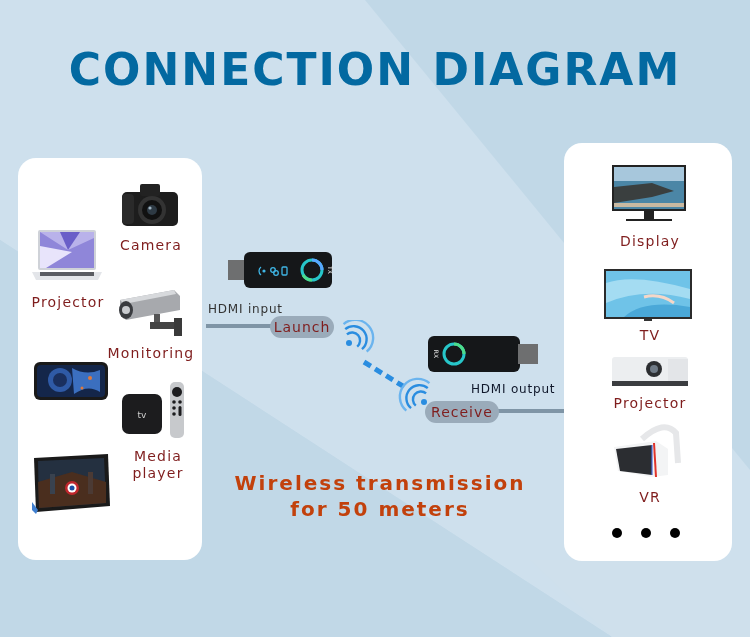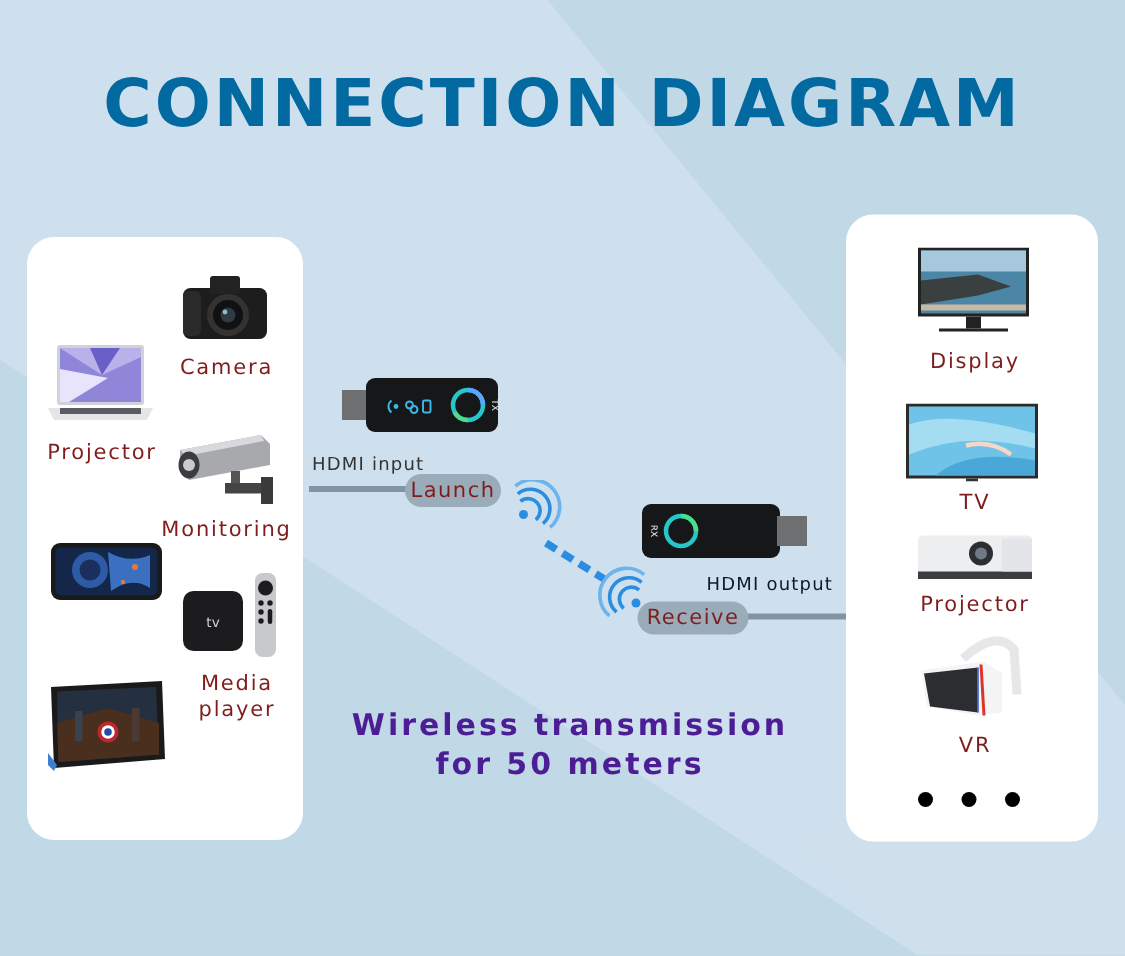--- a/index.html
+++ b/index.html
@@ -27,21 +27,21 @@
     text-align: center; line-height: 17px; font-family: "DejaVu Sans", sans-serif;
   }
   .cable { position: absolute; height: 4px; background: #7f95a6; }
   .pill {
     position: absolute; height: 22px; border-radius: 11px; background: #9aabba;
     color: #7f1d1d; font-size: 14px; letter-spacing: 1px; text-align: center; line-height: 22px;
   }
   .caption-hdmi { position: absolute; font-size: 12px; letter-spacing: 0.8px; }
   .big-caption {
     position: absolute; left: 210px; top: 470px; width: 340px; text-align: center;
-    font-size: 20px; font-weight: bold; letter-spacing: 2px; line-height: 26px; color: #4c1d95;
+    font-size: 20px; font-weight: bold; letter-spacing: 2px; line-height: 26px; color: #c2410c;
   }
   .dots { position: absolute; left: 612px; top: 528px; display: flex; gap: 19px; }
   .dot { width: 10px; height: 10px; border-radius: 50%; background: #000; }
 </style>
 </head>
 <body>
 
 <svg class="bg-layer" width="750" height="637" viewBox="0 0 750 637">
   <rect x="0" y="0" width="750" height="637" fill="#c1d8e7"></rect>
   <polygon points="0,0 365,0 750,470 750,637 612,637 0,240" fill="#cee0ed"></polygon>

